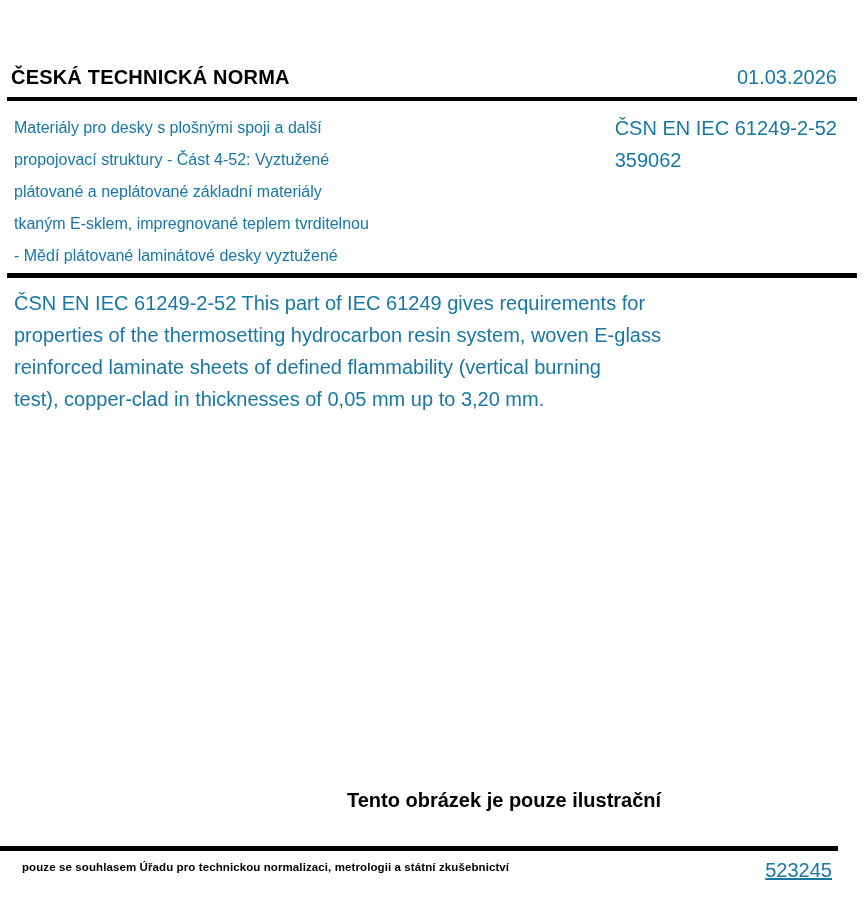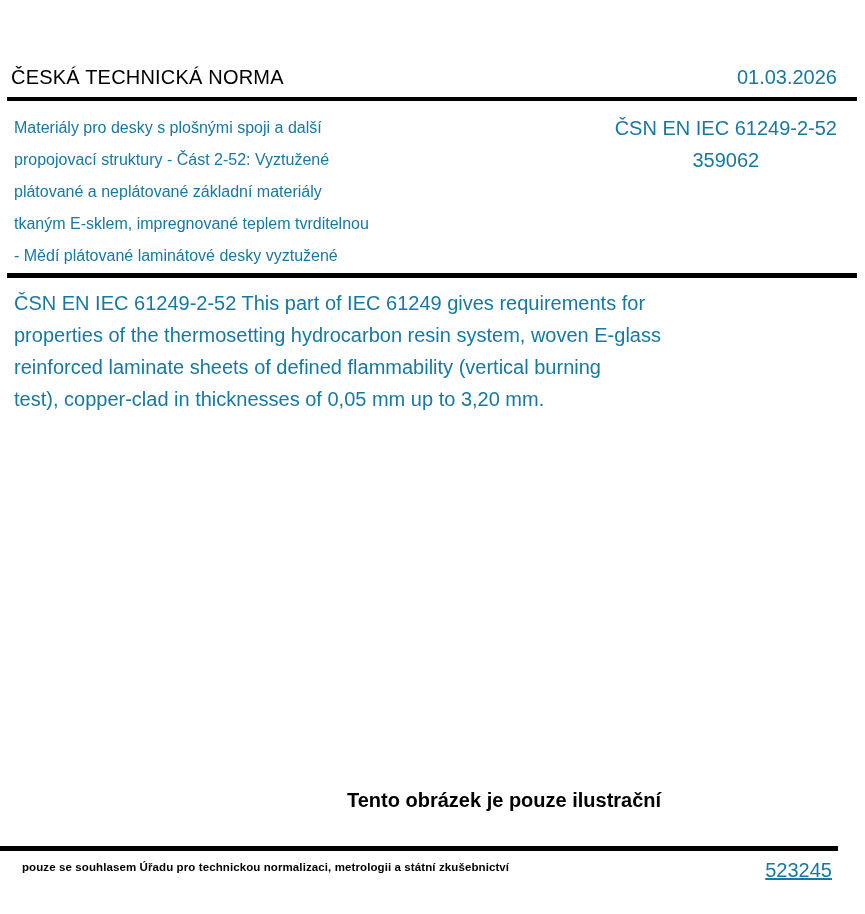--- a/index.html
+++ b/index.html
@@ -18,38 +18,38 @@
 
   .header-row {
     position: absolute;
     left: 11px; right: 28px; top: 66px;
     display: flex;
     justify-content: space-between;
     align-items: baseline;
   }
   .header-title {
     font-size: 20px;
-    font-weight: normal;
+    font-weight: bold;
     color: #000000;
     letter-spacing: 0.2px;
     margin: 0;
   }
   .header-date {
     font-size: 20px;
     color: #1878a2;
   }
 
   .title-block {
     position: absolute;
     left: 14px; right: 28px; top: 112px;
     display: flex;
     justify-content: space-between;
   }
   .title-left  { color: #1878a2; font-size: 16px; line-height: 32px; }
-  .title-right { color: #1878a2; font-size: 20px; line-height: 32px; text-align: center; white-space: nowrap; }
+  .title-right { color: #1878a2; font-size: 20px; line-height: 32px; text-align: left; white-space: nowrap; }
 
   .abstract {
     position: absolute;
     left: 14px; right: 28px; top: 287px;
     color: #1878a2;
     font-size: 20px;
     line-height: 32px;
   }
 
   .illustration-note {
@@ -86,21 +86,21 @@
   <div class="header-row">
     <h1 class="header-title">ČESKÁ TECHNICKÁ NORMA</h1>
     <span class="header-date">01.03.2026</span>
   </div>
 
   <div class="rule rule-header"></div>
 
   <div class="title-block">
     <div class="title-left">
       <div>Materiály pro desky s plošnými spoji a další</div>
-      <div>propojovací struktury - Část 2-52: Vyztužené</div>
+      <div>propojovací struktury - Část 4-52: Vyztužené</div>
       <div>plátované a neplátované základní materiály</div>
       <div>tkaným E-sklem, impregnované teplem tvrditelnou</div>
       <div>- Mědí plátované laminátové desky vyztužené</div>
     </div>
     <div class="title-right">
       <div>ČSN EN IEC 61249-2-52</div>
       <div>359062</div>
     </div>
   </div>
 

